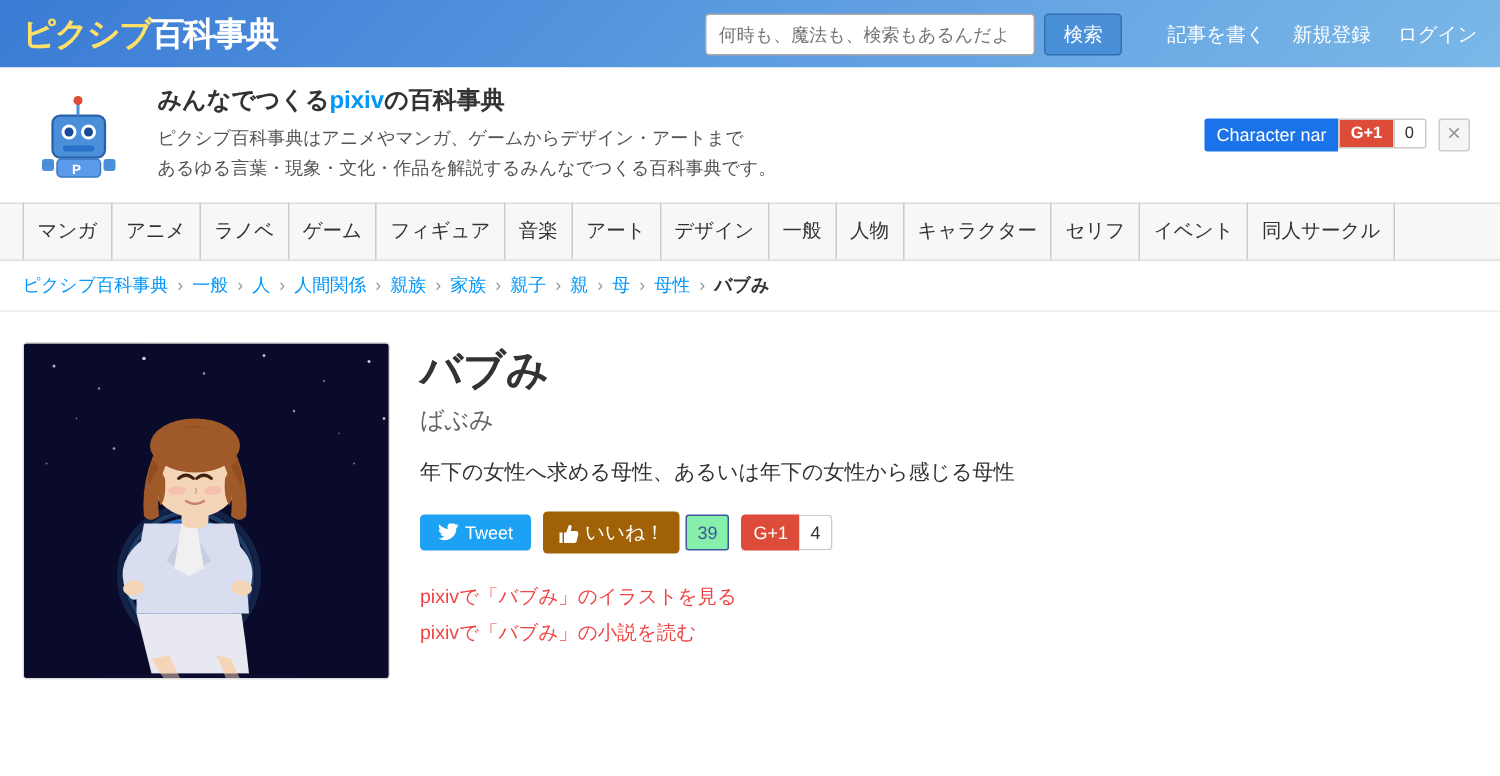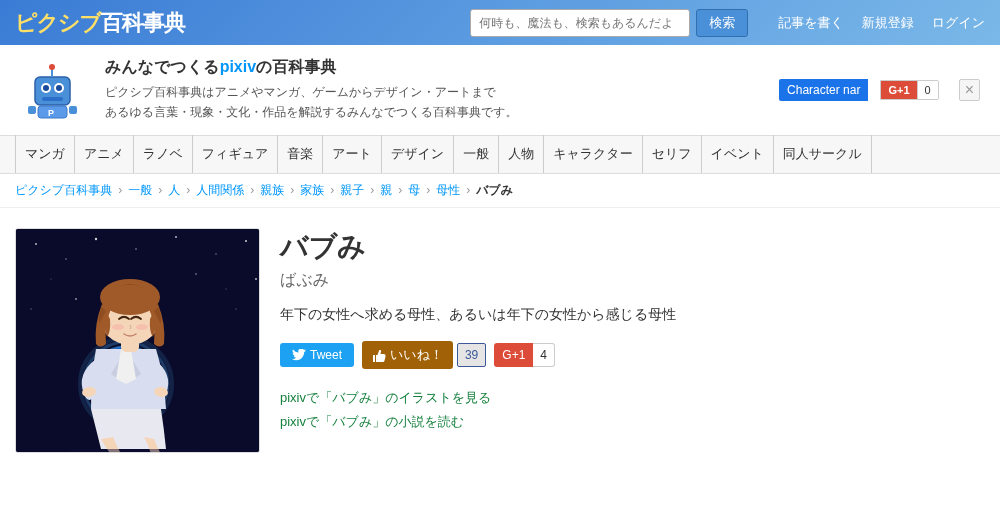--- a/index.html
+++ b/index.html
@@ -91,22 +91,22 @@
       margin-bottom: 4px;
     }
     #brand-title .pixiv { color: #0096fa; }
     #brand-desc {
       font-size: 12px;
       color: #555;
       line-height: 1.7;
     }
     #g1-area {
       display: flex;
-      align-items: center;
-      gap: 12px;
+      align-items: flex-start;
+      gap: 0;
       margin-left: auto;
       flex-shrink: 0;
     }
     #char-name-box {
       background: #1a73e8;
       color: #fff;
       padding: 4px 8px;
       font-size: 12px;
       border-radius: 2px 0 0 2px;
       white-space: nowrap;
@@ -237,21 +237,21 @@
       border: none;
       border-radius: 3px;
       padding: 5px 10px;
       font-size: 13px;
       cursor: pointer;
       display: flex;
       align-items: flex-end;
       gap: 4px;
     }
     #like-count {
-      background: #e5e5e5;
+      background: #86efac;
       color: #3b5998;
       border: 1px solid #3b5998;
       border-radius: 2px;
       padding: 4px 7px;
       font-size: 12px;
       margin-left: -4px;
     }
     #g1-social {
       display: flex;
       align-items: center;
@@ -274,21 +274,21 @@
       border-radius: 0 3px 3px 0;
       padding: 4px 7px;
       font-size: 12px;
     }
     #article-links {
       display: flex;
       flex-direction: column;
       gap: 6px;
     }
     #article-links a {
-      color: #15803d;
+      color: #ef4444;
       text-decoration: none;
       font-size: 13px;
     }
   </style>
 </head>
 <body>
 
 <div id="header">
   <div id="logo-area">
     <span id="logo-text">
@@ -349,20 +349,21 @@
       <span id="g1-count">0</span>
     </div>
     <span id="close-btn">×</span>
   </div>
 </div>
 
 <div id="nav-bar">
   <a>マンガ</a>
   <a>アニメ</a>
   <a>ラノベ</a>
+  <a>ゲーム</a>
   <a>フィギュア</a>
   <a>音楽</a>
   <a>アート</a>
   <a>デザイン</a>
   <a>一般</a>
   <a>人物</a>
   <a>キャラクター</a>
   <a>セリフ</a>
   <a>イベント</a>
   <a>同人サークル</a>

